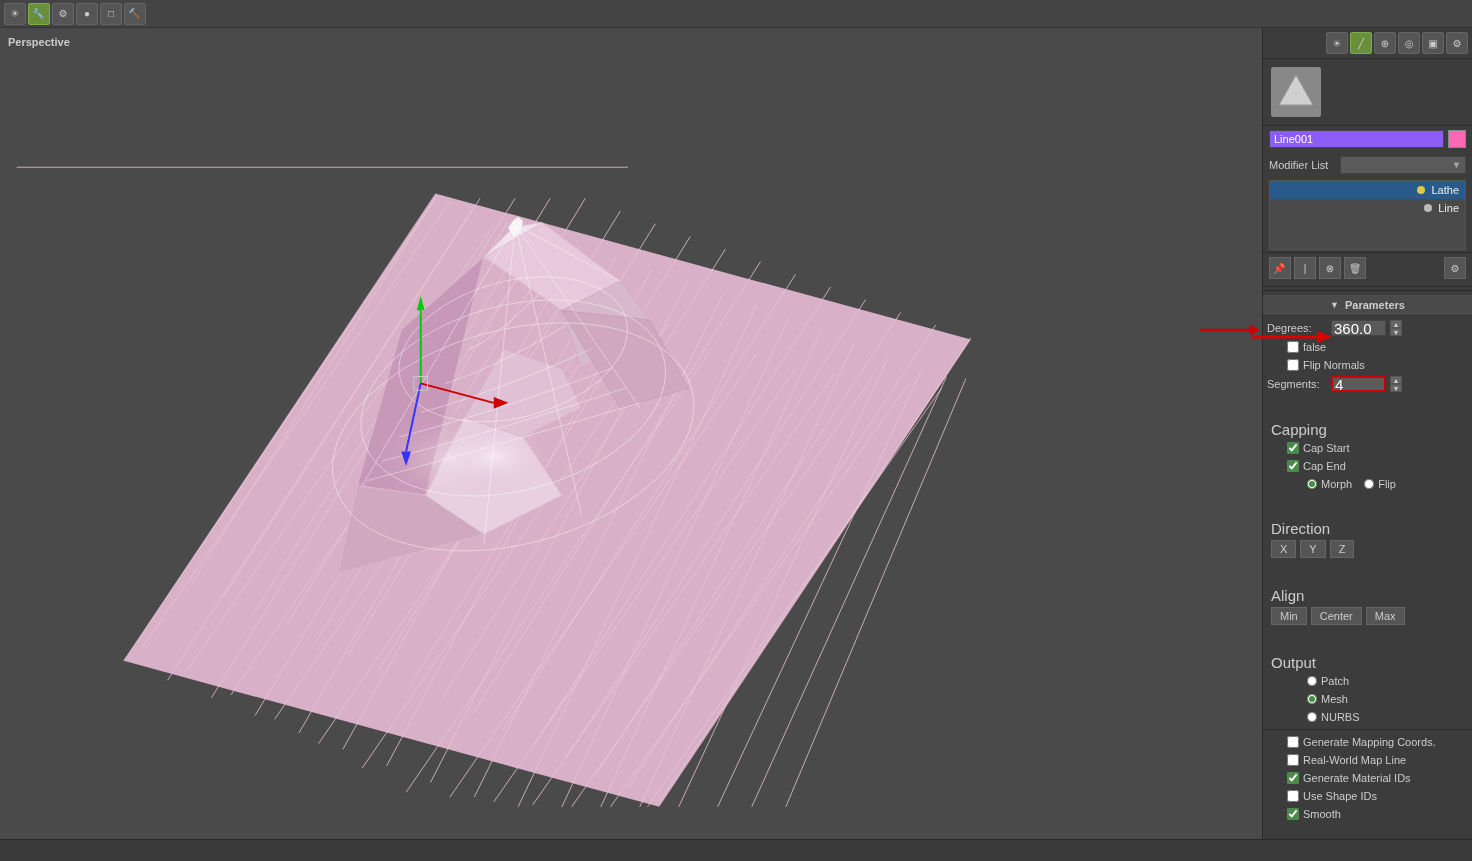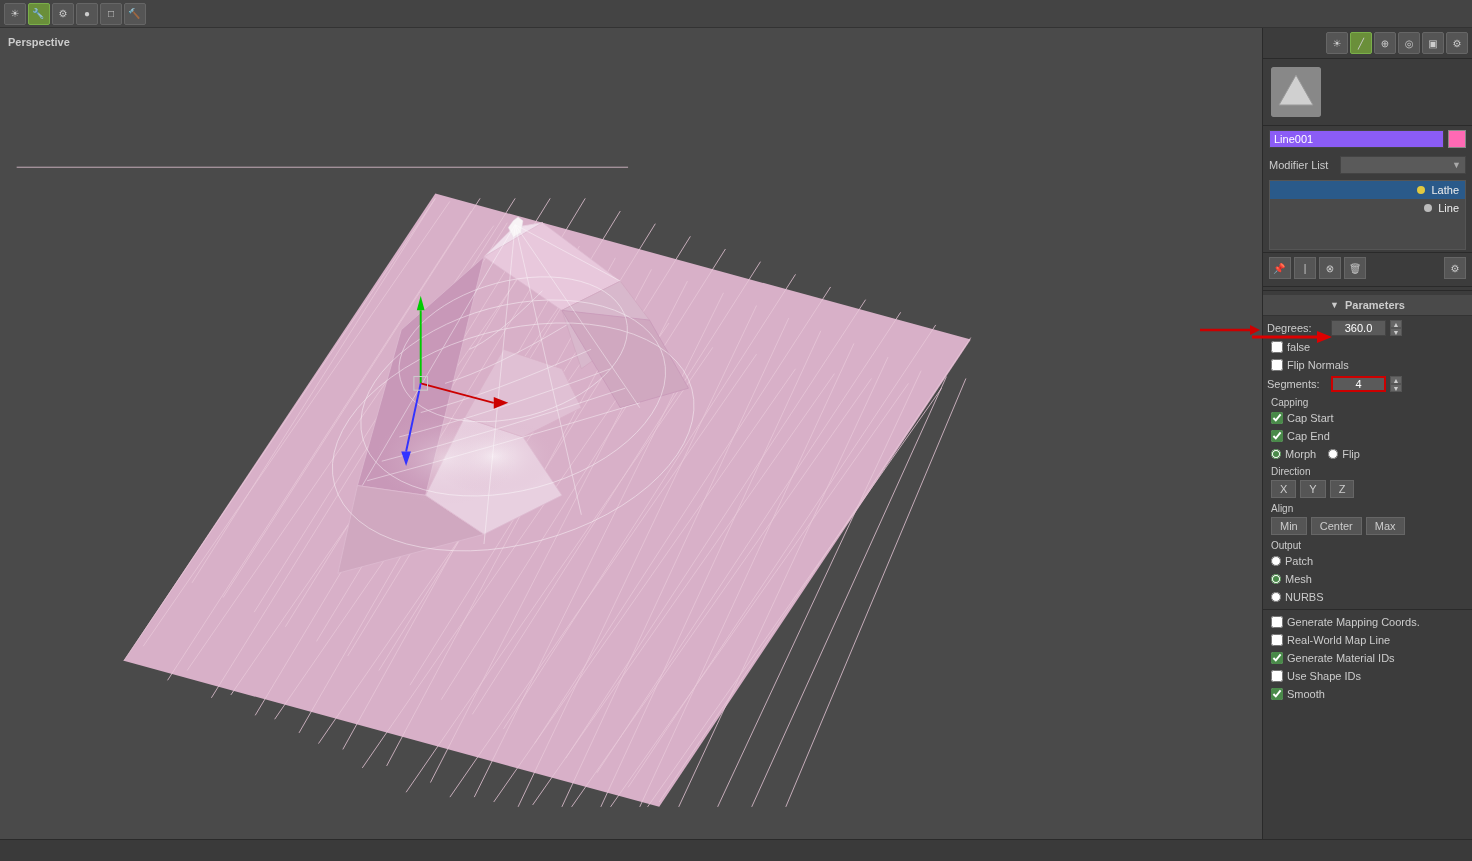--- a/index.html
+++ b/index.html
@@ -225,23 +225,23 @@
       font-size: 11px;
       color: #ccc;
       min-width: 60px;
     }
     .param-input {
       width: 55px;
       height: 16px;
       background: #5a5a5a;
       border: 1px solid #444;
       color: #fff;
-      font-size: 11px;
+      font-size: 15px;
       padding: 0 2px;
-      text-align: center;
+      text-align: left;
     }
     .param-input.highlighted {
       border: 2px solid #cc0000;
       background: #5a5a5a;
     }
     .param-spinner {
       display: flex;
       flex-direction: column;
       width: 12px;
     }
@@ -256,21 +256,21 @@
       cursor: pointer;
       font-size: 7px;
       line-height: 1;
       color: #ccc;
     }
 
     
     .checkbox-row {
       display: flex;
       align-items: center;
-      padding: 2px 8px;
+      padding: 2px 24px;
       gap: 4px;
       min-height: 18px;
     }
     .param-checkbox {
       width: 12px;
       height: 12px;
       accent-color: #4a8a4a;
       cursor: pointer;
     }
     .checkbox-label {
@@ -280,40 +280,42 @@
     }
 
     
     .radio-row {
       display: flex;
       align-items: center;
       padding: 2px 8px;
       gap: 4px;
       min-height: 18px;
       flex-wrap: wrap;
+      margin-left: 36px;
     }
     .param-radio {
       width: 10px;
       height: 10px;
       cursor: pointer;
       accent-color: #4a8a4a;
     }
     .radio-label {
       font-size: 11px;
       color: #ccc;
       cursor: pointer;
       margin-right: 8px;
     }
 
     
     .sub-section-label {
-      font-size: 10px;
+      font-size: 15px;
       color: #ccc;
       padding: 3px 8px 1px 8px;
       font-weight: normal;
+      margin-top: 24px;
     }
 
     
     .button-row {
       display: flex;
       align-items: center;
       padding: 2px 8px;
       gap: 4px;
     }
     .dir-btn {

